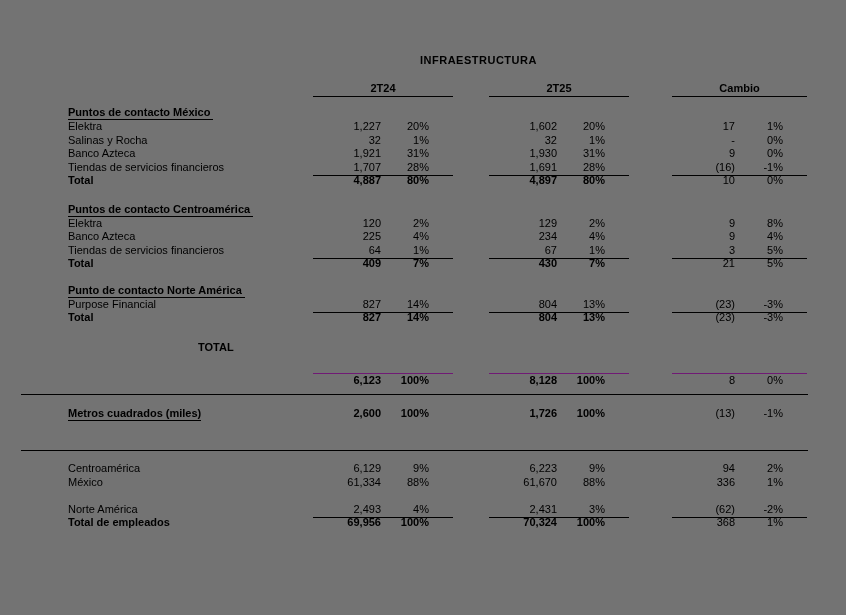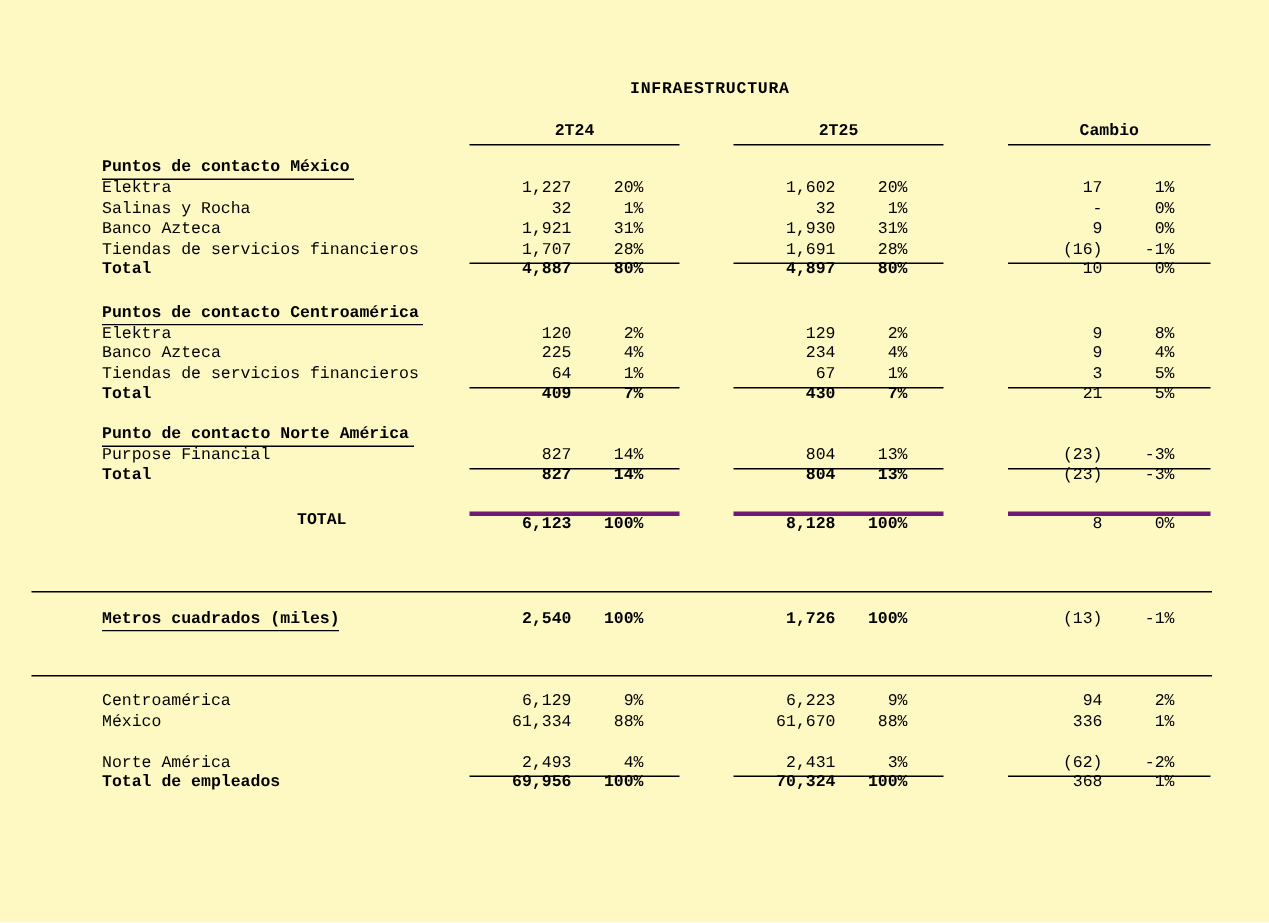--- a/index.html
+++ b/index.html
@@ -1,18 +1,18 @@
 <!DOCTYPE html>
 <html><head>
 <meta charset="utf-8">
 <style>
   html,body { margin:0; padding:0; background:#fff; }
   .page {
-    position:relative; width:846px; height:615px; background:#fef9c3;
-    font-family:Liberation Mono, monospace; font-size:11px; color:#000;
+    position:relative; width:846px; height:615px; background:#737373;
+    font-family:Liberation Sans, sans-serif; font-size:11px; color:#000;
     overflow:hidden;
   }
   .title {
     position:absolute; top:53px; left:420px; font-weight:bold; letter-spacing:0.5px;
     height:14px; line-height:14px; white-space:nowrap;
   }
   .row {
     position:absolute; left:20px; width:787px; height:13.5px; line-height:13.5px;
     display:grid; grid-template-columns:293px 140px 36px 140px 43px 135px;
     white-space:nowrap;
@@ -28,21 +28,21 @@
   .hd .grp {
     display:block; text-align:center; font-weight:bold;
     border-bottom:1px solid #000; padding-right:0;
   }
   
   .shead .lbl span {
     font-weight:bold; border-bottom:1px solid #000; padding-right:3px;
     display:inline-block; height:12.5px; line-height:12.5px;
   }
   .rb { border-bottom:1px solid #000; }   
-  .ra { border-top:3px solid #701a75; }      
+  .ra { border-top:1px solid #701a75;margin-top:32px; }      
   .bold { font-weight:bold; }
   .nb { font-weight:normal; }             
   .indent { text-indent:130px; }
   .hline { position:absolute; left:21px; width:787px; height:0; border-top:1px solid #000; }
 </style>
 </head>
 <body>
 
 <div class="page">
 
@@ -287,21 +287,21 @@
         <span class="num">8</span>
         <span class="pct">0%</span>
       </div>
   </div>
 
   <div class="hline" style="top:394px"></div>
 
   <div class="row bold" style="top:407px">
     <div class="lbl"><span style="border-bottom:1px solid #000; display:inline-block; height:12.5px; line-height:12.5px;">Metros cuadrados (miles)</span></div>
     <div class="grp">
-        <span class="num">2,540</span>
+        <span class="num">2,600</span>
         <span class="pct">100%</span>
       </div>
     <div></div>
     <div class="grp">
         <span class="num">1,726</span>
         <span class="pct">100%</span>
       </div>
     <div></div>
     <div class="grp nb">
         <span class="num">(13)</span>

